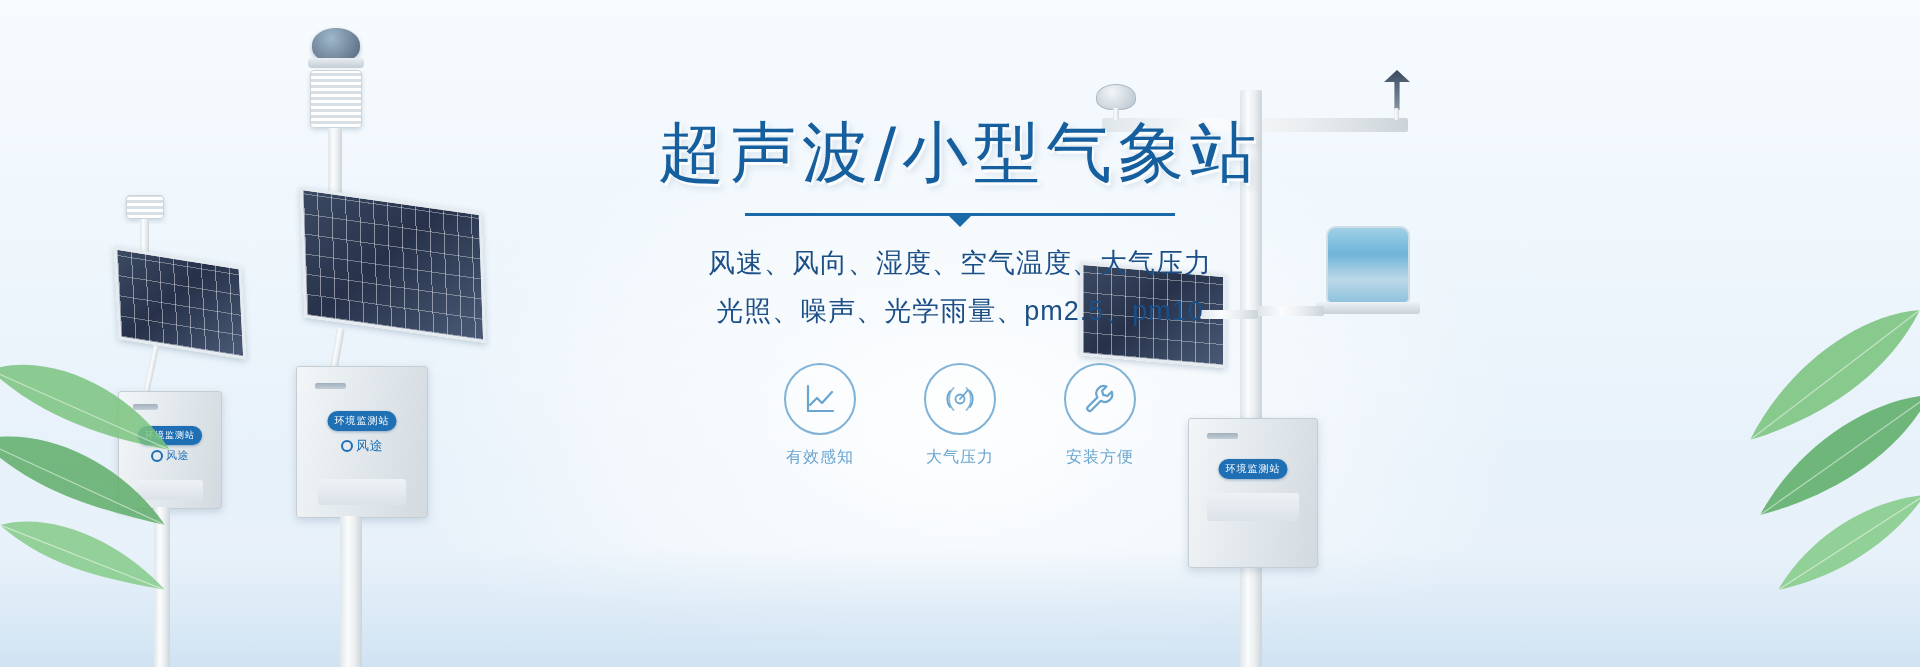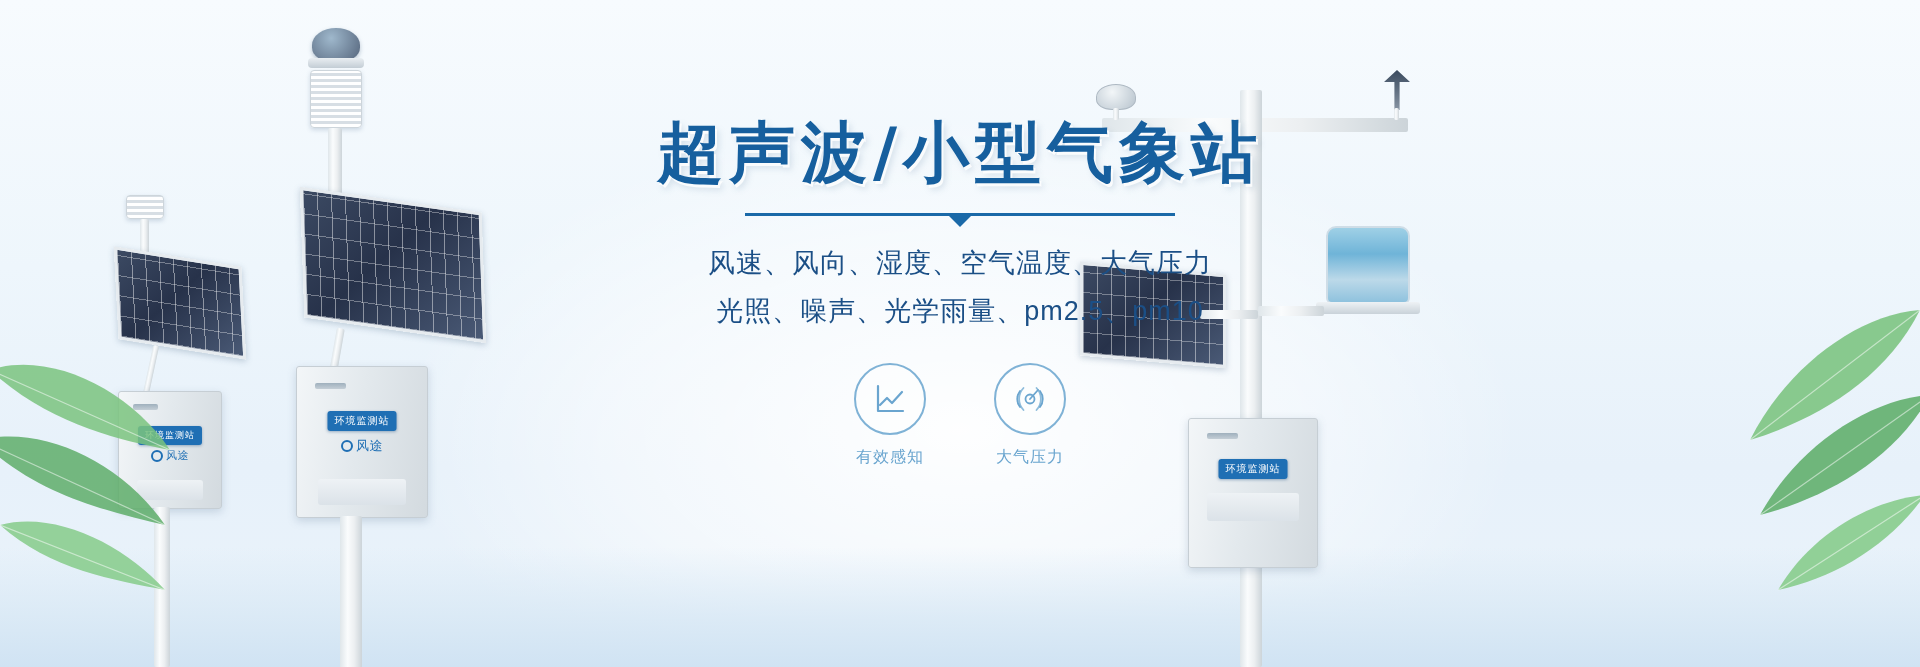--- a/index.html
+++ b/index.html
@@ -29,21 +29,21 @@
     background:linear-gradient(180deg, rgba(226,238,248,0) 0%, rgba(216,232,245,.85) 60%, rgba(208,227,243,1) 100%);
   }
 
   
   .center-block{
     position:absolute; left:50%; top:118px; transform:translateX(-50%);
     width:700px; text-align:center; z-index:40;
   }
   .main-title{
     font-family:"DejaVu Sans","Liberation Sans",sans-serif;
-    font-size:66px; font-weight:bold; color:#165f9e;
+    font-size:66px; font-weight:normal; color:#165f9e;
     letter-spacing:6px; line-height:1.05;
     text-shadow:2px 3px 0 rgba(255,255,255,.85), 4px 5px 6px rgba(120,150,180,.25);
     white-space:nowrap;
   }
   .divider{
     position:relative; margin:26px auto 0; width:430px; height:12px;
   }
   .divider .bar{
     position:absolute; left:0; top:0; width:100%; height:3px; background:#1a69a8;
   }
@@ -92,21 +92,21 @@
     background:linear-gradient(100deg,#f3f6f8 0%,#e3e9ed 45%,#d3dadf 100%);
     border:1px solid #c6ced4; border-radius:3px;
     box-shadow:0 3px 9px rgba(90,120,150,.25);
   }
   .box .vent{
     position:absolute; left:14%; width:24%; height:6px; border-radius:2px;
     background:linear-gradient(180deg,#9fb0bd,#c4ced6);
   }
   .tag{
     position:absolute; left:50%; transform:translateX(-50%);
-    background:#1f6fb4; color:#fff; border-radius:3px;
+    background:#1f6fb4; color:#fff; border-radius:10px;
     font-size:9px; letter-spacing:1px; padding:3px 7px; white-space:nowrap;
     box-shadow:0 1px 3px rgba(30,80,130,.4);
   }
   .logo{
     position:absolute; left:50%; transform:translateX(-50%);
     color:#1f6fb4; font-size:11px; letter-spacing:.5px; white-space:nowrap;
     display:flex; align-items:center; gap:3px;
   }
   .logo .g{
     width:12px; height:12px; border-radius:50%;
@@ -274,17 +274,25 @@
             <path d="M9 11 A13 13 0 0 0 9 27"></path>
             <path d="M29 11 A13 13 0 0 1 29 27"></path>
             <path d="M12.5 8 A16 16 0 0 0 12.5 30" opacity=".75"></path>
             <path d="M25.5 8 A16 16 0 0 1 25.5 30" opacity=".75"></path>
           </svg>
         </div>
         <div class="flabel">大气压力</div>
       </div>
 
 
+      <div class="feature">
+        <div class="circle">
+          <svg width="38" height="38" viewBox="0 0 38 38" fill="none" stroke="#6aa5cf" stroke-width="2.2" stroke-linecap="round" stroke-linejoin="round">
+            <path d="M25.5 6.5 a7.5 7.5 0 0 0 -9.1 10.9 L7 26.8 a2.4 2.4 0 0 0 3.4 3.4 l9.4 -9.4 a7.5 7.5 0 0 0 10.9 -9.1 l-4.3 4.3 -4.2 -1.1 -1.1 -4.2 Z"></path>
+          </svg>
+        </div>
+        <div class="flabel">安装方便</div>
+      </div>
 
     </div>
   </div>
 
 </div>
 
 </body></html>

